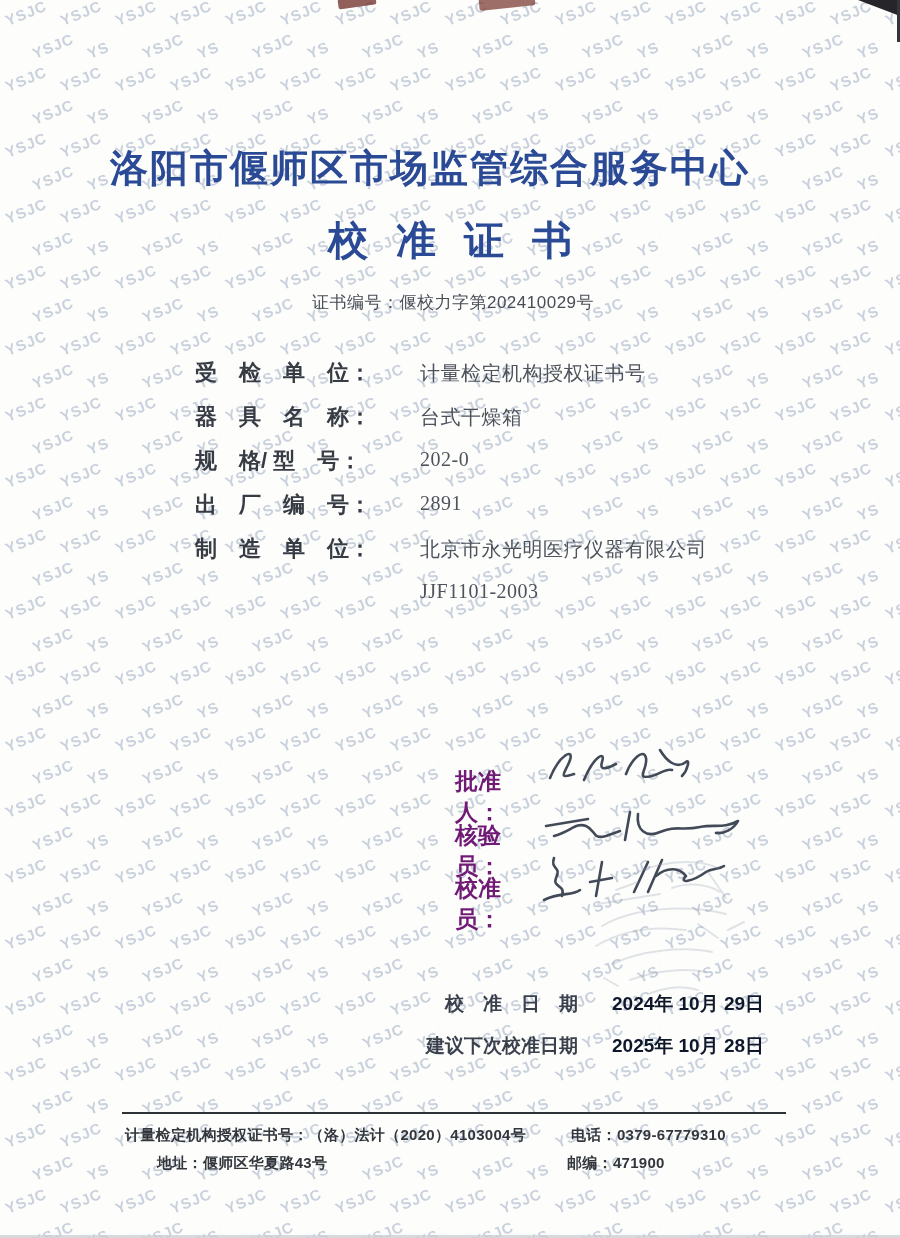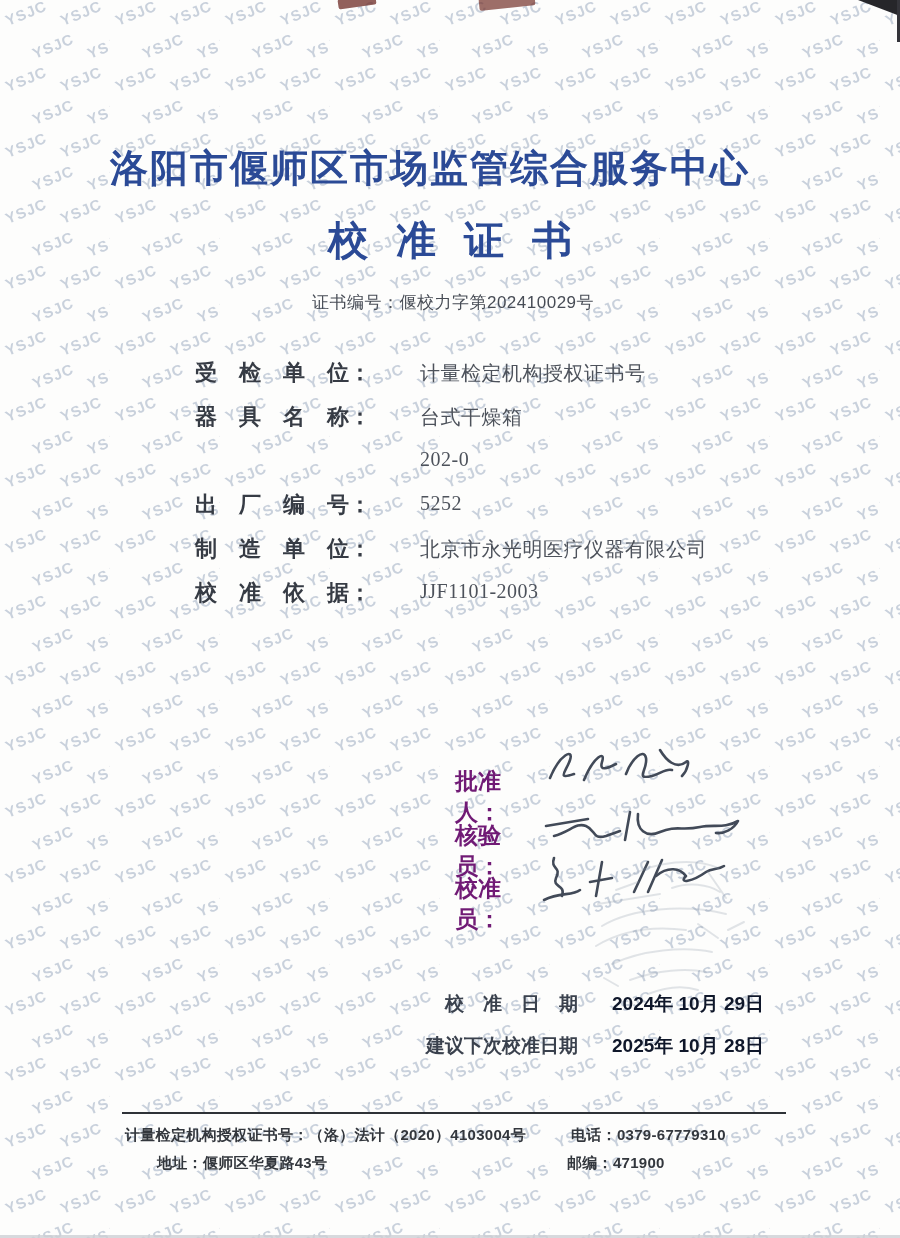--- a/index.html
+++ b/index.html
@@ -107,32 +107,32 @@
 
     <div class="abs frow" style="top:358px">
       <span class="flabel">受　检　单　位：</span>
       <span class="fvalue">计量检定机构授权证书号</span>
     </div>
     <div class="abs frow" style="top:402px">
       <span class="flabel">器　具　名　称：</span>
       <span class="fvalue">台式干燥箱</span>
     </div>
     <div class="abs frow" style="top:446px">
+      <span class="flabel">规　格/ 型　号：</span>
       <span class="fvalue">202-0</span>
     </div>
     <div class="abs frow" style="top:490px">
       <span class="flabel">出　厂　编　号：</span>
-      <span class="fvalue">5252</span>
+      <span class="fvalue">2891</span>
     </div>
     <div class="abs frow" style="top:534px">
       <span class="flabel">制　造　单　位：</span>
       <span class="fvalue">北京市永光明医疗仪器有限公司</span>
     </div>
     <div class="abs frow" style="top:578px">
-      <span class="flabel">校　准　依　据：</span>
       <span class="fvalue">JJF1101-2003</span>
     </div>
 
     <div class="abs sigrow" style="top:766px">
       <span class="siglabel">批准人：</span>
     </div>
     <svg class="sig-svg" style="left:540px;top:738px" width="160" height="62" viewBox="0 0 160 62">
       <path class="ink" d="M10 40 C20 16 34 10 30 22 C26 34 16 42 34 36 M44 42 C54 18 66 12 62 24 C59 34 68 30 76 26"></path>
       <path class="ink" d="M86 36 C92 20 104 10 106 20 C108 32 94 42 112 38 C120 36 126 30 132 32"></path>
       <path class="ink" d="M120 12 C126 22 136 32 146 24 C150 20 148 32 142 38"></path>

